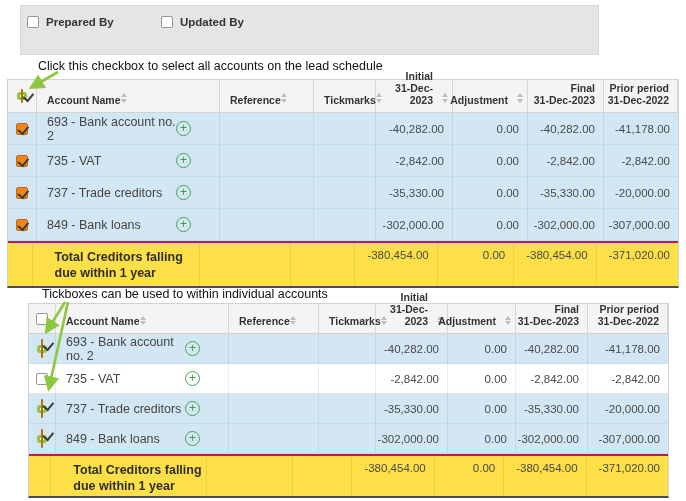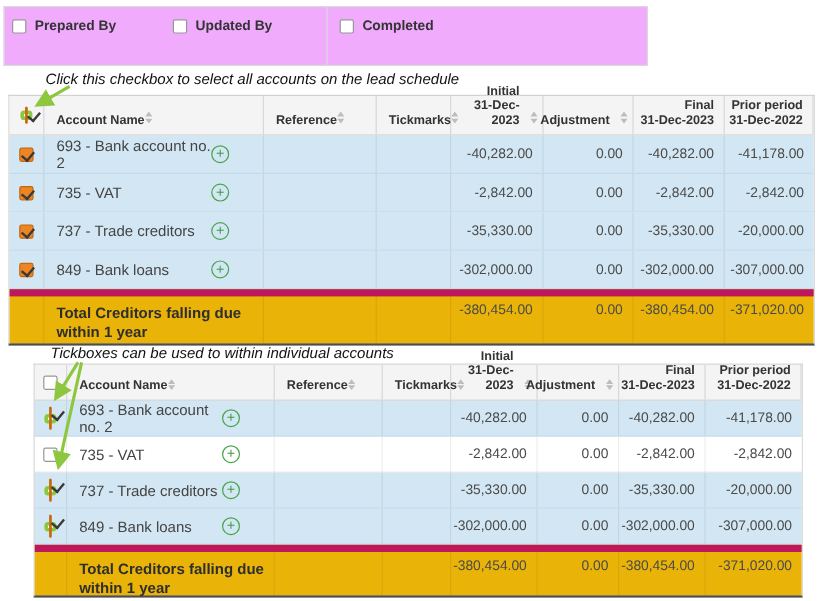--- a/index.html
+++ b/index.html
@@ -1,39 +1,39 @@
 <!DOCTYPE html>
 <html><head>
 <meta charset="utf-8">
 <style>
   * { margin:0; padding:0; box-sizing:border-box; }
   html,body { width:686px; height:501px; background:#fff; overflow:hidden;
               font-family:"Liberation Sans", sans-serif; color:#3c3c3c; }
   .abs { position:absolute; }
 
   
-  .review-bar { left:3px; top:5px; width:537px; height:50px;
-                border:1px solid #d9d9d9; display:flex; background:#f0abfc; }
+  .review-bar { left:20px; top:5px; width:579px; height:50px;
+                border:1px solid #d9d9d9; display:flex; background:#e5e5e5; }
   .review-item { width:134px; display:flex; align-items:flex-start; gap:7px;
                  padding:10px 0 0 6px; }
   .review-item.last { border-left:1px solid #d9d9d9; flex:1; padding-left:10px; }
   .review-label { font-size:11.5px; font-weight:bold; color:#333; line-height:12px; }
 
   
   .cb { width:12px; height:12px; border:1px solid #979797; border-radius:2px;
         background:#fff; position:relative; flex:0 0 auto; }
   .cb.checked { background:#ef8522; border-color:#c06a10; }
   .cb.checked::after { content:""; position:absolute; left:2.5px; top:0.5px;
         width:4.5px; height:7.5px; border-right:2px solid #3a3a3a;
         border-bottom:2px solid #3a3a3a; transform:rotate(40deg); }
   .hl { display:inline-block; padding:1px; border:3px solid #8dc63f;
         border-radius:3px; background:#fdfdfd; line-height:0; }
 
   
-  .annotation { font-size:12.5px; color:#111; white-space:nowrap;font-style:italic; }
+  .annotation { font-size:12.5px; color:#111; white-space:nowrap; }
   .ann1 { left:38px; top:59px; }
   .ann2 { left:42px; top:287px; }
   svg.arrows { left:0; top:0; width:686px; height:501px; pointer-events:none; z-index:6; }
 
   
   .tbl { background:#fff; border:1px solid #d2d2d2; border-bottom:2px solid #4d4d4d; z-index:2; }
   .t1 { left:7px;  top:79px;  width:672px; }
   .t2 { left:28px; top:303px; width:641px; }
   .row { display:flex; }
   .cell { border-right:1px solid rgba(0,0,0,0.07); display:flex; align-items:center; }
@@ -72,41 +72,37 @@
            font-size:12.5px; color:#444; }
   .r .num, .tot .num { justify-content:flex-end; padding-right:8px; font-size:11.5px; color:#4a4a4a; }
 
   
   .add { width:15px; height:15px; border:1px solid #47a44b; border-radius:50%;
          color:#3f9d44; display:flex; align-items:center; justify-content:center;
          font-size:12px; line-height:1; flex:0 0 auto; background:transparent; }
   .add::after { content:"+"; margin-top:-1px; }
 
   
-  .tot { border-top:6px solid #be185d; background:#eab308; }
+  .tot { border-top:2px solid #be185d; background:#fde047;gap:12px; }
   .t1 .tot { height:45px; } .t2 .tot { height:42px; }
   .tot .cell { align-items:flex-start; padding-top:6px; }
   .tot .c1 { padding-left:10px; font-size:12.5px; font-weight:bold; color:#2e2e2e;
              line-height:16px; }
 </style>
 </head>
 <body>
 
 <div class="abs review-bar">
   <div class="review-item">
     <span class="cb"></span>
     <span class="review-label">Prepared By</span>
   </div>
   <div class="review-item">
     <span class="cb"></span>
     <span class="review-label">Updated By</span>
-  </div>
-  <div class="review-item last">
-    <span class="cb"></span>
-    <span class="review-label">Completed</span>
   </div>
 </div>
 
 <div class="abs annotation ann1">Click this checkbox to select all accounts on the lead schedule</div>
 <div class="abs annotation ann2">Tickboxes can be used to within individual accounts</div>
 
 <div class="abs tbl t1">
   <div class="row hdr">
     <div class="cell c0">
         <span class="hl"><span class="cb checked"></span></span>

